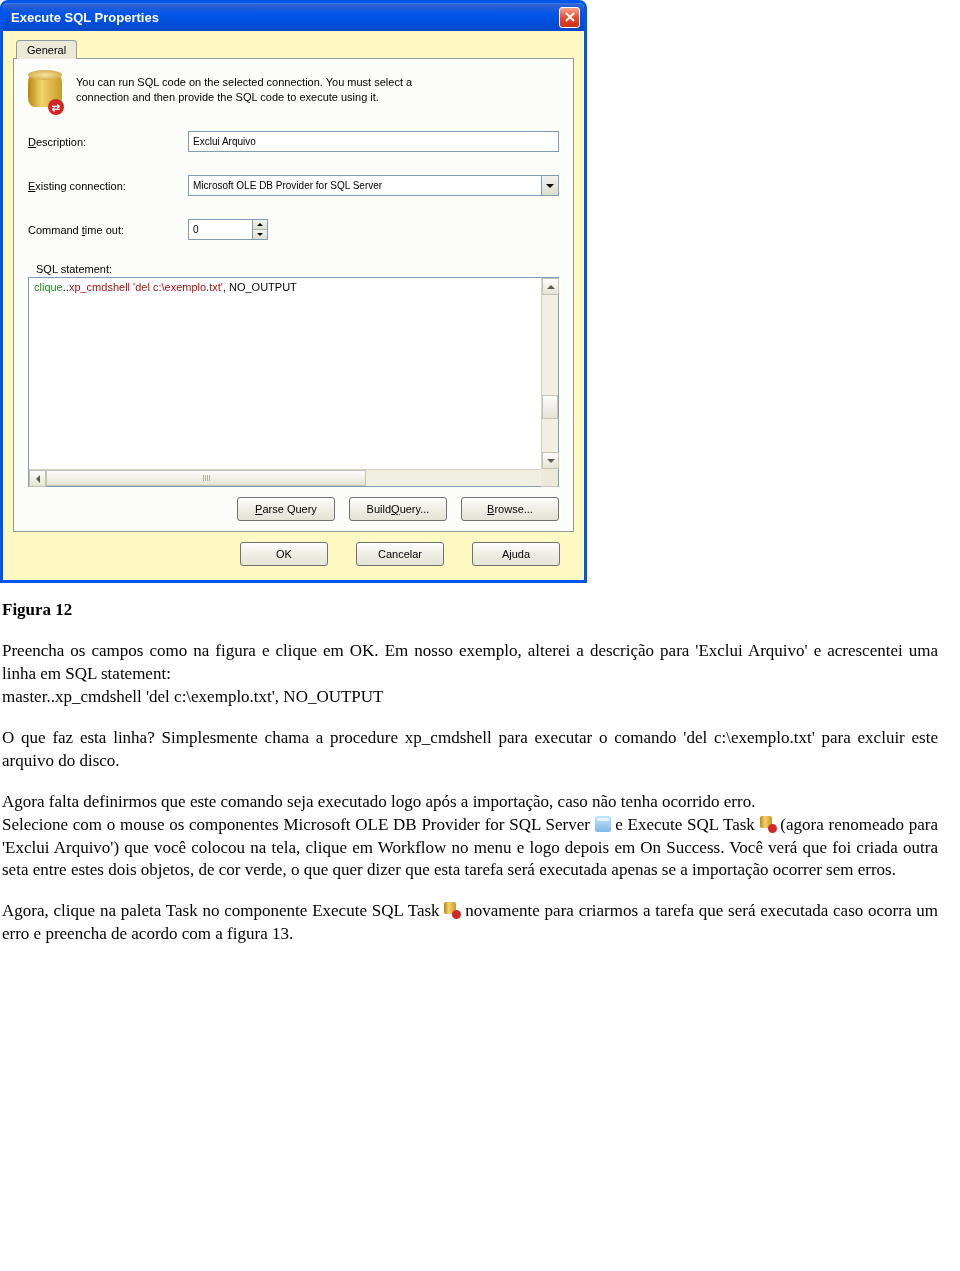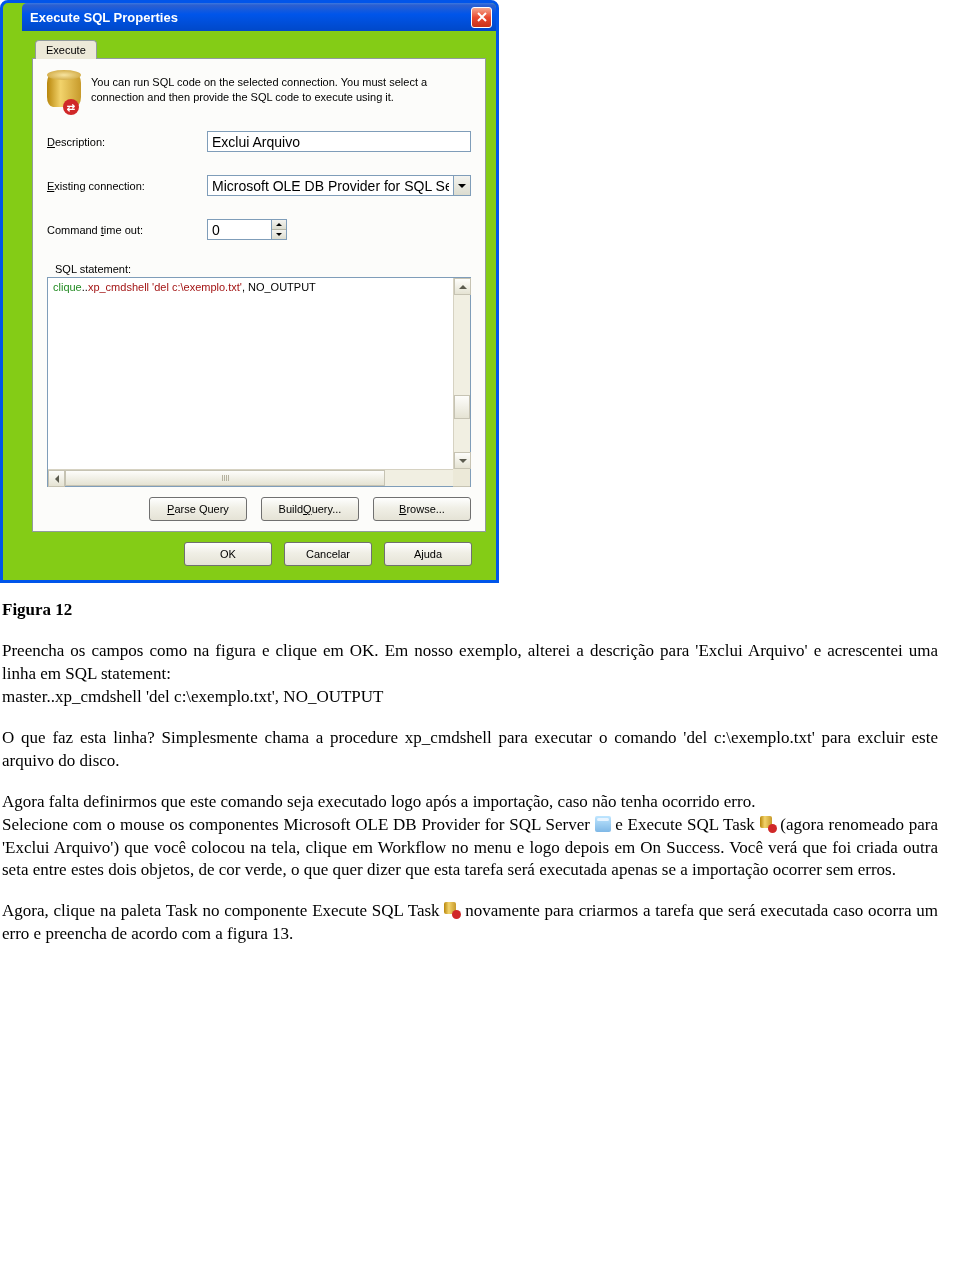--- a/index.html
+++ b/index.html
@@ -5,26 +5,25 @@
   * { box-sizing: border-box; }
   body {
     margin: 0;
     padding: 0;
     font-family: Tahoma, Arial, sans-serif;
     font-size: 11px;
     background: #ffffff;
     color: #000;
   }
   .dialog {
-    width: 499px;
+    width: 587px;
     border: 3px solid #0055ea;
     border-radius: 8px 8px 0 0;
-    background: #84cc16;
+    background: #fef9c3;
     margin: 0;
-    padding-left: 19px;
   }
   .titlebar {
     height: 28px;
     background: linear-gradient(to bottom, #3b77e0 0%, #2b5fd0 8%, #0055ea 40%, #0048c8 100%);
     display: flex;
     align-items: center;
     padding: 0 4px 0 8px;
     border-radius: 5px 5px 0 0;
   }
   .titlebar-text {
@@ -110,21 +109,21 @@
   }
   .formrow .lbl {
     width: 160px;
     font-size: 11px;
   }
   .formrow .lbl .ul { text-decoration: underline; }
   .txtinput {
     flex: 1;
     border: 1px solid #7f9db9;
     background: #fff;
-    font-size: 14px;
+    font-size: 10px;
     padding: 2px 4px;
     height: 21px;
   }
   .combo {
     flex: 1;
     display: flex;
   }
   .combo .txtinput { flex: 1; border-right: none; }
   .combo .drop {
     width: 18px;
@@ -223,21 +222,21 @@
     border-radius: 3px;
     font-size: 11px;
     cursor: pointer;
     display:flex;align-items:center;justify-content:center;
     padding: 0 10px;
   }
   .winbtn .ul { text-decoration: underline; }
   .dialog-footer {
     display: flex;
     justify-content: flex-end;
-    gap: 12px;
+    gap: 28px;
     padding: 10px 14px 0 14px;
   }
   .dialog-footer .winbtn { min-width: 88px; }
 
   
   .doc {
     font-family: "Times New Roman", Times, serif;
     font-size: 17px;
     line-height: 1.35;
     padding: 16px 10px 20px 2px;
@@ -279,21 +278,21 @@
   <div class="titlebar">
     <span class="titlebar-text">Execute SQL Properties</span>
     <div class="close-btn">
       <svg width="10" height="10" viewBox="0 0 10 10">
           <path d="M1 1 L9 9 M9 1 L1 9" stroke="#fff" stroke-width="2"></path>
         </svg>
     </div>
   </div>
   <div class="dialog-body">
     <div class="tabstrip">
-      <div class="tab">Execute</div>
+      <div class="tab">General</div>
     </div>
     <div class="tabcontent">
       <div class="intro">
         <div class="db-icon">
           <div class="cyl"></div>
           <div class="arrow">⇄</div>
         </div>
         <div class="intro-text">You can run SQL code on the selected connection. You must select a connection and then provide the SQL code to execute using it.</div>
       </div>
 

